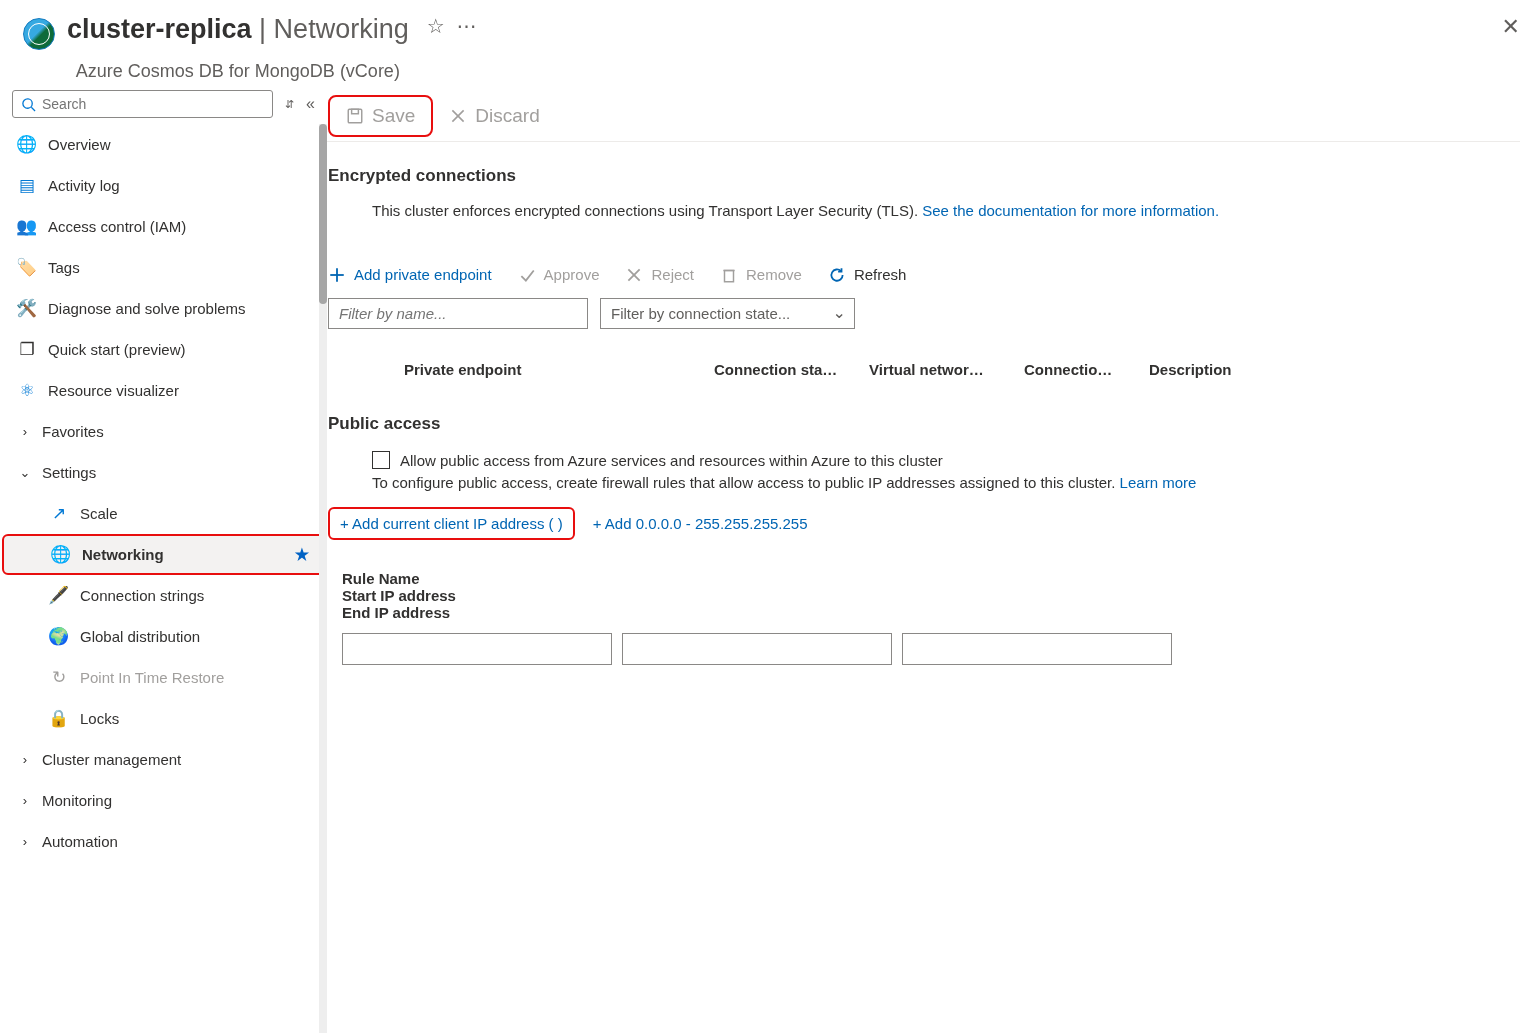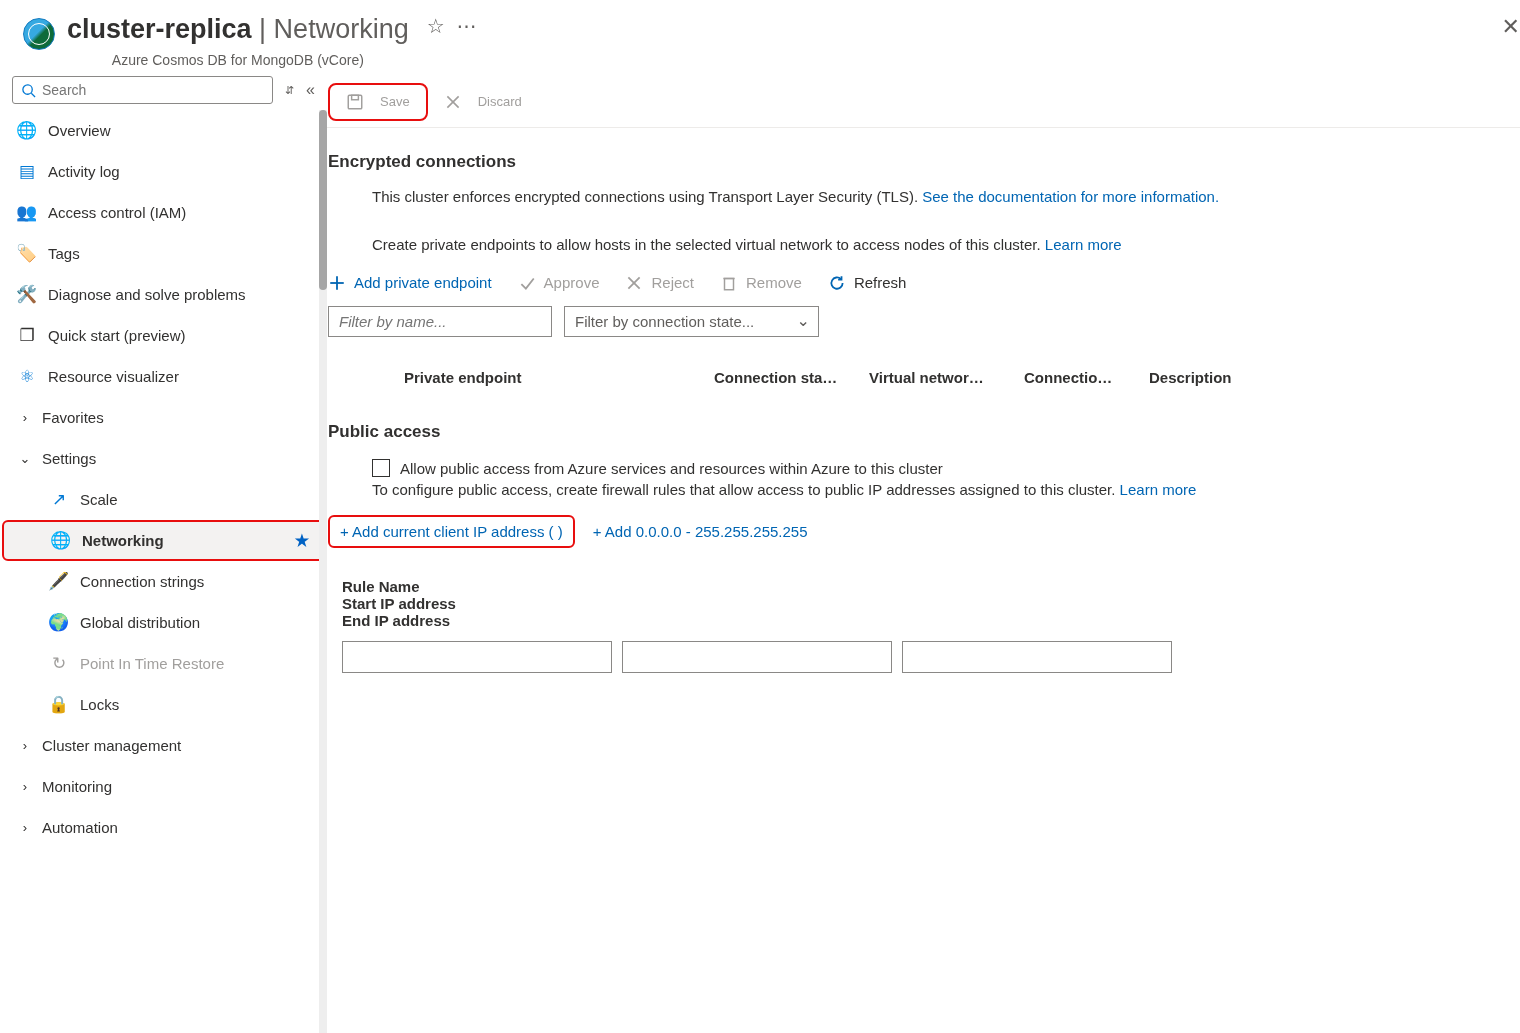--- a/index.html
+++ b/index.html
@@ -4,21 +4,21 @@
 <style>
 * { box-sizing: border-box; margin: 0; padding: 0; font-family: "Segoe UI", -apple-system, sans-serif; }
 body { background: #fff; color: #323130; font-size: 14px; }
 .root { display: flex; flex-direction: column; width: 1520px; height: 1033px; }
 .header { display: flex; align-items: flex-start; padding: 14px 0 8px 23px; text-align: center; }
 .header-icon { width: 32px; height: 32px; margin-right: 12px; margin-top: 4px; border-radius: 50%; background: linear-gradient(135deg,#36a9e1 45%,#0d6b3a 55%); position:relative; overflow:hidden; border:1px solid #127abf;}
 .header-icon::after{content:"";position:absolute;inset:4px;border:1px solid #fff;border-radius:50%;}
 .header-title { font-size: 27px; color: #323130; }
 .header-title .bold { font-weight: 600; }
 .header-title .light { font-weight: 400; color:#605e5c;}
-.header-sub { font-size: 14px; color: #605e5c; margin-top: 7px; }
+.header-sub { font-size: 18px; color: #605e5c; margin-top: 16px; }
 .header-actions { margin-left: auto; display:flex; gap:14px; align-items:center;}
 .close-x{font-size:22px;font-weight:300;color:#605e5c;cursor:pointer;margin-left:8px;}
 .body { display: flex; flex: 1; overflow:hidden;}
 .sidebar { width: 327px; border-right: 0; display:flex;flex-direction:column;}
 .search-row{display:flex;align-items:center;padding:0 12px 6px 12px;gap:12px;}
 .search-box{flex:1;display:flex;align-items:flex-end;border:1px solid #8a8886;border-radius:3px;padding:5px 8px;}
 .search-box svg{color:#0078d4;}
 .search-box input{border:none;outline:none;flex:1;font-size:14px;margin-left:6px;}
 .expand-icn{color:#605e5c;font-size:11px;cursor:pointer;}
 .collapse-icn{color:#605e5c;font-size:16px;cursor:pointer;}
@@ -31,35 +31,35 @@
 .nav li.group{padding-left:16px;}
 .nav li.group .chev{width:18px;display:inline-flex;justify-content:center;margin-right:8px;color:#323130;font-size:13px;}
 .nav li .icn{width:22px;height:22px;display:inline-flex;align-items:center;justify-content:center;margin-right:10px;font-size:17px;}
 .nav li.selected{background:#f3f2f1;font-weight:600;}
 .nav li.selected .star{margin-left:auto;margin-right:14px;color:#0062c4;font-size:16px;}
 .nav li.disabled{color:#a19f9d;}
 .hl-red{border:2px solid #e80e0e;border-radius:6px;}
 .nav li.selected.hl-red{padding-left:46px;margin-left:2px;margin-right:2px;}
 .content{flex:1;display:flex;flex-direction:column;}
 .toolbar{display:flex;align-items:center;height:52px;border-bottom:1px solid #edebe9;padding-left:1px; gap:4px;}
-.tb-btn{display:flex;align-items:center;gap:16px;padding:6px 12px;color:#a19f9d;font-size:13px;cursor:pointer;justify-content:flex-end;}
+.tb-btn{display:flex;align-items:center;gap:8px;padding:6px 12px;color:#a19f9d;font-size:19px;cursor:pointer;justify-content:flex-end;}
 .tb-btn svg{width:18px;height:18px;}
 .tb-save-wrap.hl-red{padding:2px 4px;border-radius:8px;margin-left:0;}
 .pane{padding:24px 0 0 0;overflow-y:auto;}
 .section{padding:0 0 26px 1px;}
 .sec-title{font-size:17px;font-weight:600;margin-bottom:14px;}
 .sec-text{font-size:15px;color:#323130;line-height:1.45;padding-left:44px;}
 .link{color:#0065b3;text-decoration:none;cursor:pointer;}
 .pe-toolbar{display:flex;align-items:center;gap:26px;margin-top:18px;margin-bottom:14px;}
 .pe-btn{display:flex;align-items:center;gap:8px;font-size:15px;color:#323130;cursor:pointer;}
 .pe-btn.primary{color:#0065b3;}
 .pe-btn.disabled{color:#a19f9d;}
 .pe-btn svg{width:18px;height:18px;}
 .filter-row{display:flex;gap:12px;margin-bottom:22px;}
-.filter-row input{border:1px solid #8a8886;padding:6px 10px;font-size:15px;width:224px;font-style:italic;color:#605e5c;}
+.filter-row input{border:1px solid #8a8886;padding:6px 10px;font-size:15px;width:260px;font-style:italic;color:#605e5c;}
 .dd{border:1px solid #8a8886;padding:6px 28px 6px 10px;font-size:15px;width:255px;color:#605e5c;position:relative;background:#fff;cursor:pointer;}
 .dd::after{content:"⌄";position:absolute;right:8px;top:4px;font-size:16px;}
 .tbl-head{display:flex;gap:0;font-weight:600;font-size:15px;padding:10px 0 10px 76px;}
 .tbl-head div:nth-child(1){width:310px;}
 .tbl-head div:nth-child(2){width:155px;}
 .tbl-head div:nth-child(3){width:155px;}
 .tbl-head div:nth-child(4){width:125px;}
 .tbl-head div:nth-child(5){width:150px;}
 .chk{width:18px;height:18px;border:1px solid #323130;display:inline-block;margin-right:10px;position:relative;top:3px;}
 .ip-links{display:flex;gap:18px;align-items:center;margin-top:14px;}
@@ -212,23 +212,20 @@
       <div class="pane">
 
         <div class="section">
           <div class="sec-title">Encrypted connections</div>
           <div class="sec-text">
             <span>This cluster enforces encrypted connections using Transport Layer Security (TLS). </span><a class="link">See the documentation for more information.</a>
           </div>
         </div>
 
         <div class="section">
-          <div class="sec-text">
-            <span>Create private endpoints to allow hosts in the selected virtual network to access nodes of this cluster. </span><a class="link">Learn more</a>
-          </div>
           <div class="pe-toolbar">
             <span class="pe-btn primary">
               <svg viewBox="0 0 16 16">
                   <line x1="8" y1="2" x2="8" y2="14" stroke="#0065b3" stroke-width="1.6"></line>
                   <line x1="2" y1="8" x2="14" y2="8" stroke="#0065b3" stroke-width="1.6"></line>
                 </svg>
               <span>Add private endpoint</span>
             </span>
             <span class="pe-btn disabled">
               <svg viewBox="0 0 16 16">

